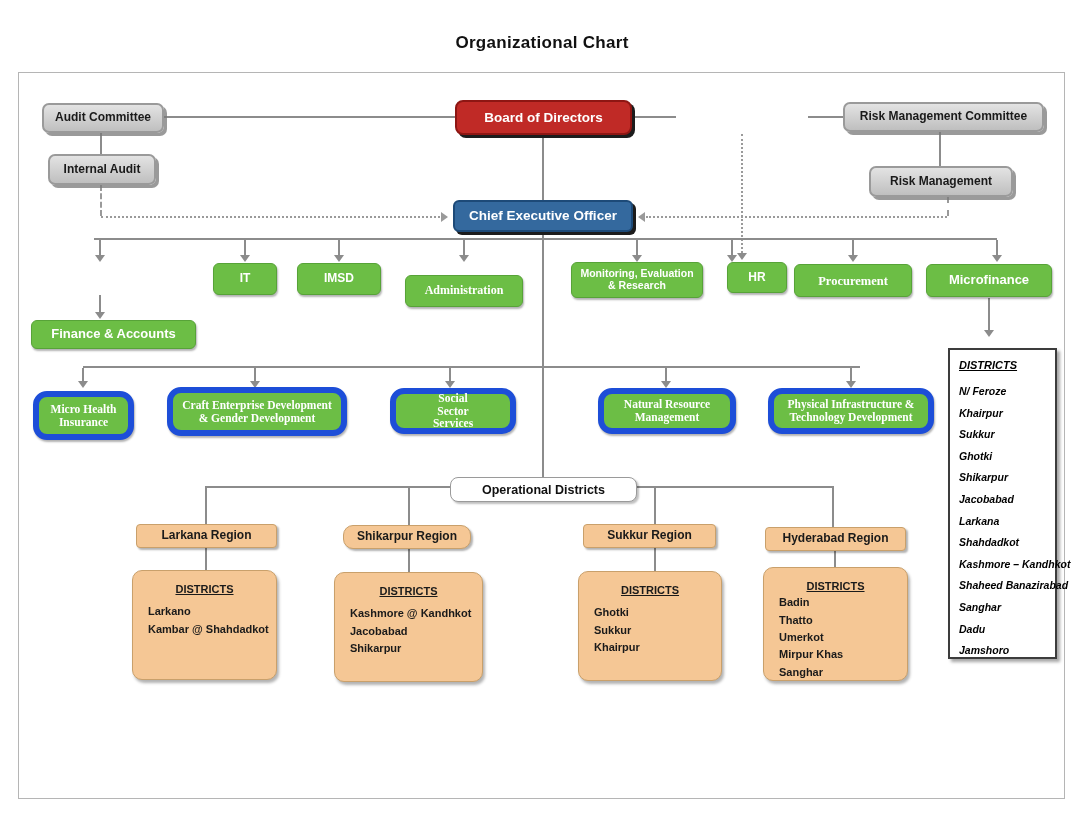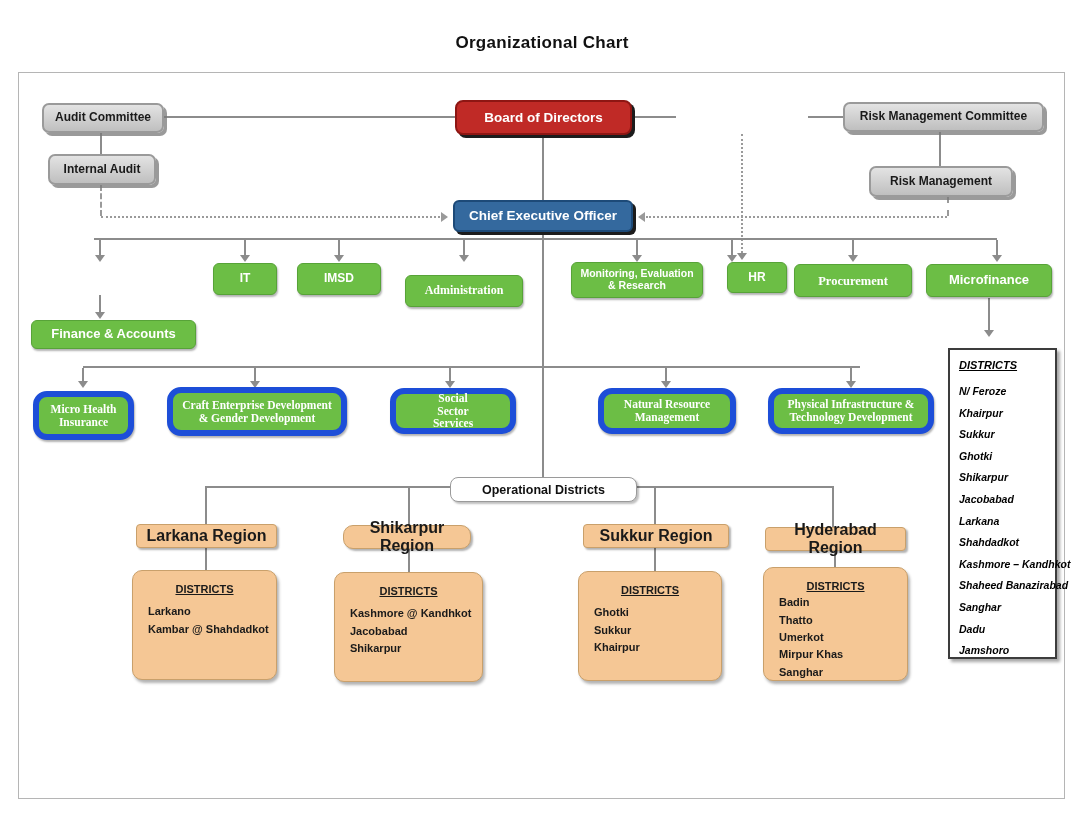--- a/index.html
+++ b/index.html
@@ -20,21 +20,21 @@
   .blue{background:var(--blue,#34699e);border:2px solid #1d4a78;border-radius:6px;color:#fff;
        font-size:13.5px;box-shadow:3px 3px 0 #1c1c1c;}
   .green{background:var(--green,#6cbe45);border:1px solid #57a338;border-radius:6px;color:#fff;
        font-size:12px;box-shadow:1px 2px 2px rgba(0,0,0,.3);}
   .green2{background:var(--green,#6cbe45);border:6px solid #1d4ed8;border-radius:14px;color:#fff;
        font-size:11.5px;font-family:"Liberation Serif",serif;box-shadow:1px 2px 2px rgba(0,0,0,.3);}
   .serif{font-family:"Liberation Serif",serif;}
   .white-bx{background:#fff;border:1px solid #9a9a9a;border-radius:8px;color:#111;
        font-size:12.5px;box-shadow:2px 2px 2px rgba(0,0,0,.25);}
   .peach{background:var(--peach,#f5c795);border:1px solid #c9a06b;border-radius:4px;color:#1a1a1a;
-       font-size:16px;box-shadow:2px 2px 2px rgba(0,0,0,.3);}
+       font-size:12px;box-shadow:2px 2px 2px rgba(0,0,0,.3);}
   .peach-big{background:var(--peach,#f5c795);border:1px solid #c9a06b;border-radius:10px;color:#1a1a1a;
        box-shadow:2px 3px 3px rgba(0,0,0,.3);display:block;}
   .dist-head{font-size:11px;font-weight:bold;text-decoration:underline;text-align:center;
        margin:12px 0 10px 0;}
   .dist-items{padding-left:15px;text-align:left;font-size:11px;font-weight:bold;}
   .dist-items div{margin-bottom:5px;}
   #side-panel{position:absolute;left:948px;top:348px;width:109px;height:311px;background:#fff;
        border:2px solid #3c3c3c;box-sizing:border-box;box-shadow:3px 3px 3px rgba(0,0,0,.35);
        padding:9px 0 0 9px;}
   .panel-head{font-size:11px;font-weight:bold;font-style:italic;text-decoration:underline;
@@ -150,21 +150,21 @@
   <div class="bx green2" style="left:33px;top:391px;width:101px;height:49px;padding:0 6px;">Micro Health Insurance</div>
   <div class="bx green2" style="left:167px;top:387px;width:180px;height:49px;padding:0 6px;">Craft Enterprise Development &amp; Gender Development</div>
   <div class="bx green2" style="left:390px;top:388px;width:126px;height:46px;padding:0 30px;">Social Sector Services</div>
   <div class="bx green2" style="left:598px;top:388px;width:138px;height:46px;padding:0 12px;">Natural Resource Management</div>
   <div class="bx green2" style="left:768px;top:388px;width:166px;height:46px;padding:0 6px;">Physical Infrastructure &amp; Technology Development</div>
 
   <div class="bx white-bx" style="left:450px;top:477px;width:187px;height:25px;">Operational Districts</div>
 
   <div class="bx peach" style="left:136px;top:524px;width:141px;height:24px;">Larkana Region</div>
   <div class="bx peach" style="left:343px;top:525px;width:128px;height:24px;border-radius:10px;">Shikarpur Region</div>
-  <div class="bx peach" style="left:583px;top:524px;width:146px;height:24px;">Sukkur Region</div>
+  <div class="bx peach" style="left:583px;top:524px;width:133px;height:24px;">Sukkur Region</div>
   <div class="bx peach" style="left:765px;top:527px;width:141px;height:24px;">Hyderabad Region</div>
 
   <div class="bx peach-big" style="left:132px;top:570px;width:145px;height:110px;">
     <div class="dist-head">DISTRICTS</div>
     <div class="dist-items">
         <div>Larkano</div>
         <div>Kambar @ Shahdadkot</div>
       </div>
   </div>
   <div class="bx peach-big" style="left:334px;top:572px;width:149px;height:110px;">

